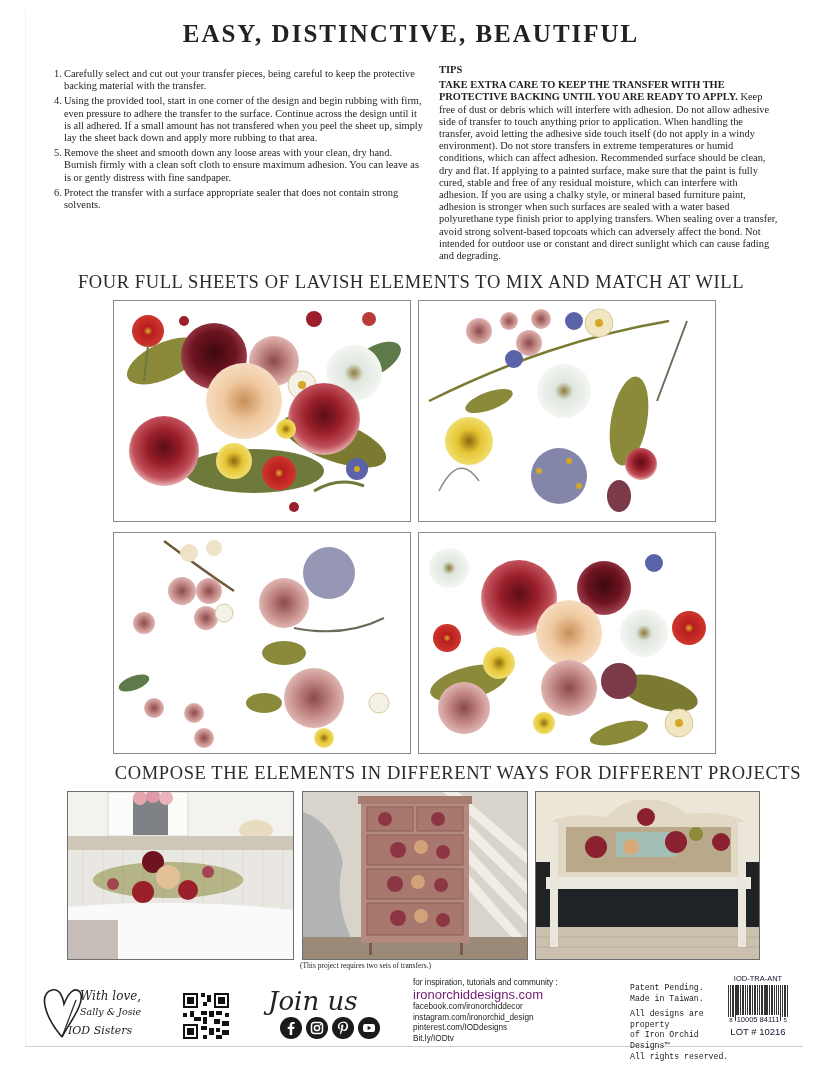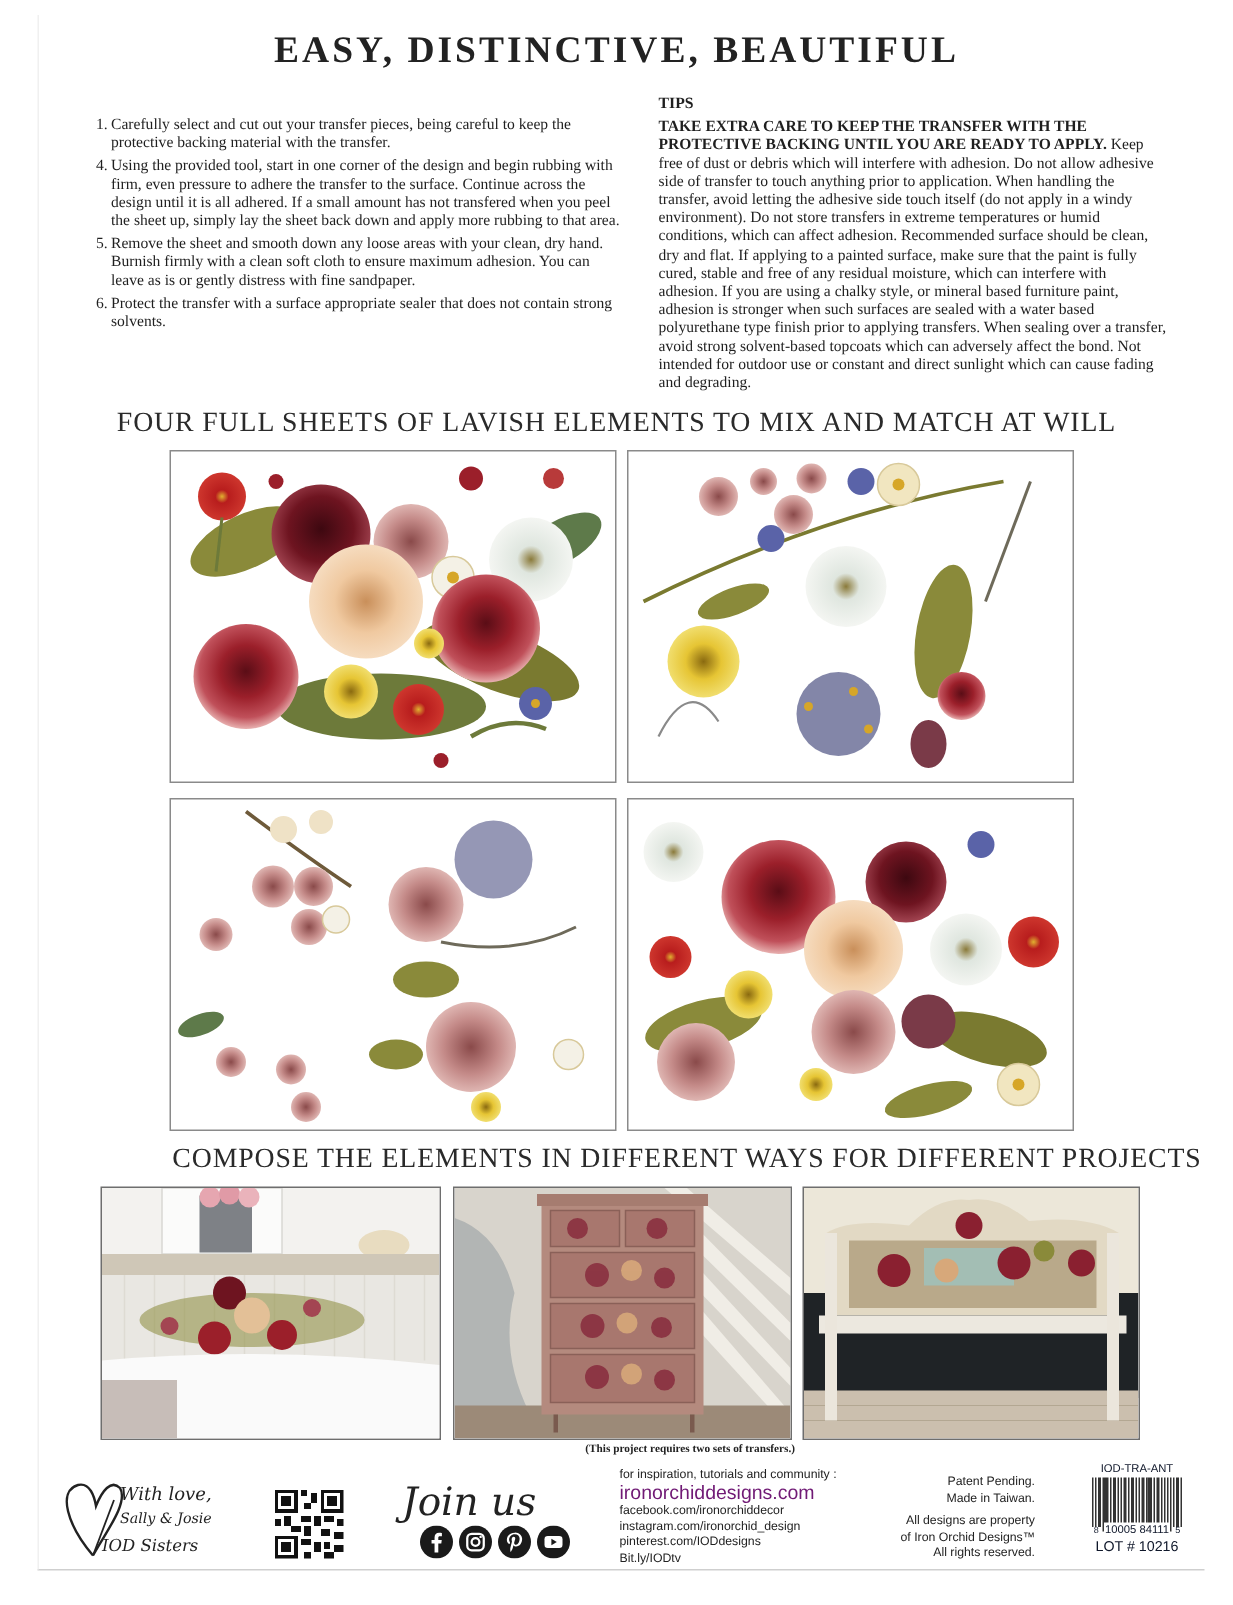--- a/index.html
+++ b/index.html
@@ -3,35 +3,35 @@
 <meta charset="utf-8">
 <style>
   html, body { margin: 0; padding: 0; background: #ffffff; }
   body { width: 822px; height: 1070px; position: relative; overflow: hidden; font-family: "DejaVu Serif", "Liberation Serif", serif; color: #1b1b1b; }
   .page { position: absolute; left: 25px; top: 10px; width: 777px; height: 1036px; background: #fff; border-left: 1px solid #f0f0f0; border-bottom: 1px solid #cfcfcf; }
   .title { position: absolute; left: 0; top: 20px; width: 822px; text-align: center; font-family: "Liberation Serif", serif; font-weight: bold; font-size: 25px; letter-spacing: 2px; color: #222; }
   .col { position: absolute; font-family: "Liberation Serif", serif; font-size: 10.4px; line-height: 12.2px; color: #1f1f1f; }
   .col.left { left: 50px; top: 64px; width: 380px; }
   .col.right { left: 439px; top: 64px; width: 340px; }
   .col h4 { margin: 0 0 3px 0; font-size: 10.5px; font-weight: bold; }
-  .col ol { margin: 14px; padding: 0; list-style: none; }
+  .col ol { margin: 4px; padding: 0; list-style: none; }
   .col li { padding-left: 10px; text-indent: -10px; margin-bottom: 3px; }
   .col .num { display: inline-block; width: 10px; text-indent: 0; }
   .tips-lead { font-weight: bold; }
   .section-head { position: absolute; left: 0; width: 822px; text-align: center; font-family: "Liberation Serif", serif; font-size: 18.5px; letter-spacing: 0.6px; color: #2a2a2a; }
   .sheet { position: absolute; border: 1px solid #8a8a8a; background: #fff; overflow: hidden; }
   .sheet svg, .photo svg { width: 100%; height: 100%; display: block; }
   .photo { position: absolute; border: 1px solid #6e6e6e; overflow: hidden; }
-  .caption { position: absolute; left: 300px; top: 961px; width: 230px; text-align: right; font-family: "Liberation Serif", serif; font-size: 7.5px; font-weight: bold; color: #222; }
+  .caption { position: absolute; left: 300px; top: 961px; width: 230px; text-align: left; font-family: "Liberation Serif", serif; font-size: 7.5px; font-weight: normal; color: #222; }
   .sig { position: absolute; left: 40px; top: 982px; width: 120px; height: 58px; }
   .qr { position: absolute; left: 183px; top: 993px; width: 46px; height: 46px; }
   .join { position: absolute; left: 260px; top: 975px; width: 120px; height: 70px; }
   .links { position: absolute; left: 413px; top: 978px; width: 165px; font-family: "Liberation Sans", sans-serif; font-size: 8.2px; line-height: 10.4px; color: #222; }
   .links .big { font-size: 13px; line-height: 14px; color: #701a75; }
-  .legal { position: absolute; left: 580px; top: 983px; width: 110px; text-align: right; font-family: Liberation Sans, sans-serif; font-size: 8.2px; line-height: 10.6px; color: #222; }
+  .legal { position: absolute; left: 630px; top: 983px; width: 110px; font-family: Liberation Mono, monospace; font-size: 8.2px; line-height: 10.6px; color: #222; }
   .legal .gap { height: 5px; }
   .barcode-wrap { position: absolute; left: 718px; top: 974px; width: 80px; height: 70px; font-family: "Liberation Sans", sans-serif; color: #0f172a; }
   .sku { text-align: center; font-size: 7.5px; }
   .bars { margin: 2px auto 0; width: 60px; height: 36px; display: flex; gap: 1px; }
   .bars span { background: #333; height: 100%; }
   .bar-num { text-align: center; font-size: 7.5px; margin-top: -6px; background: transparent; }
   .bar-num span { background: #fff; padding: 0 1px; }
   .lot { text-align: center; font-size: 9.5px; margin-top: 2px; }
 </style>
 </head>

